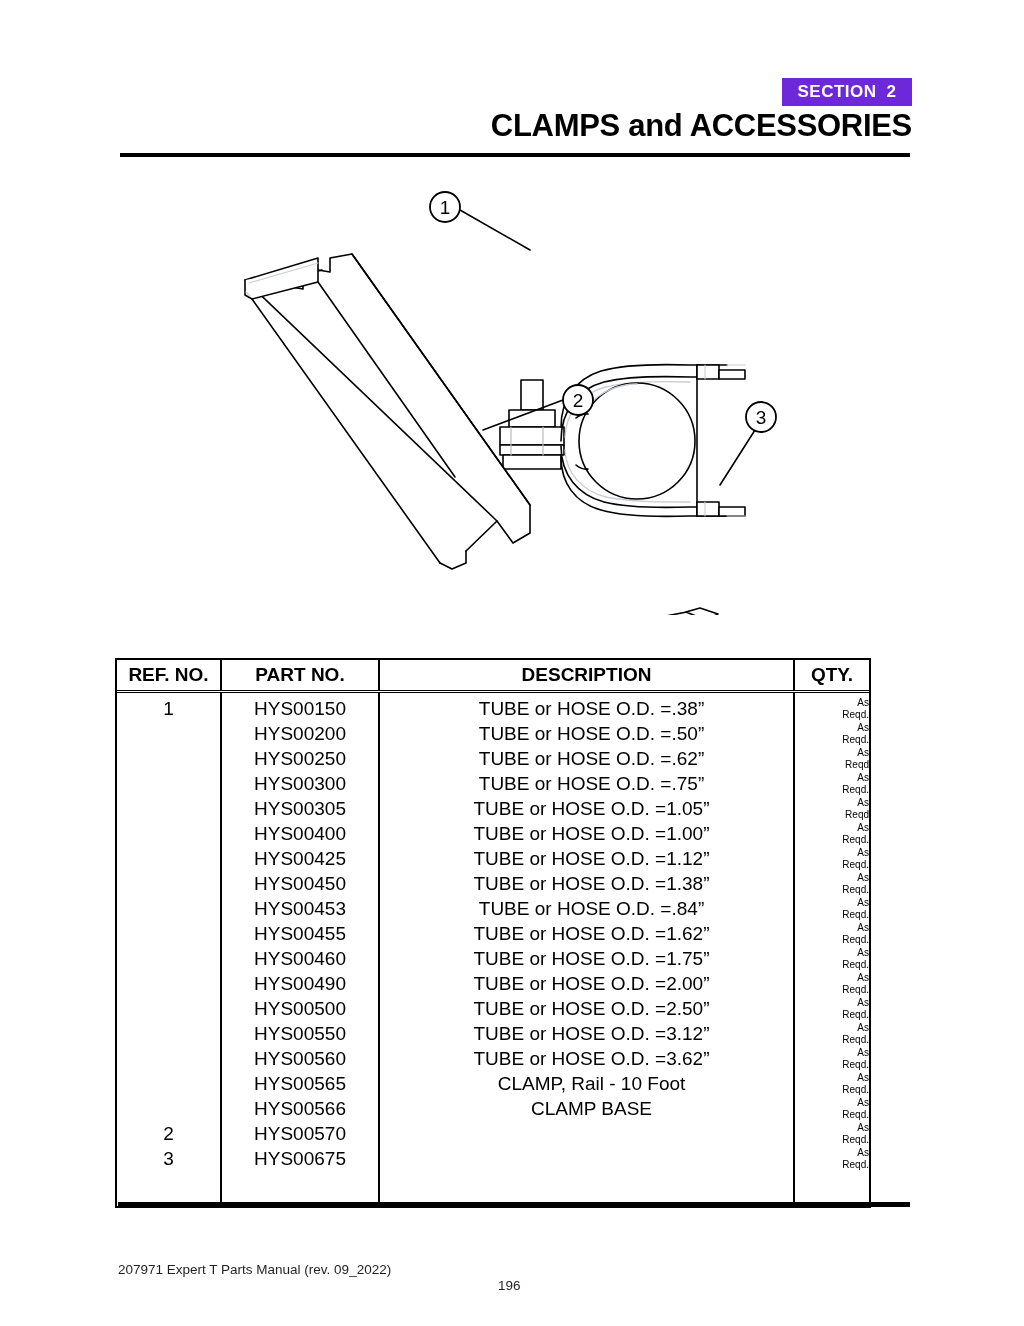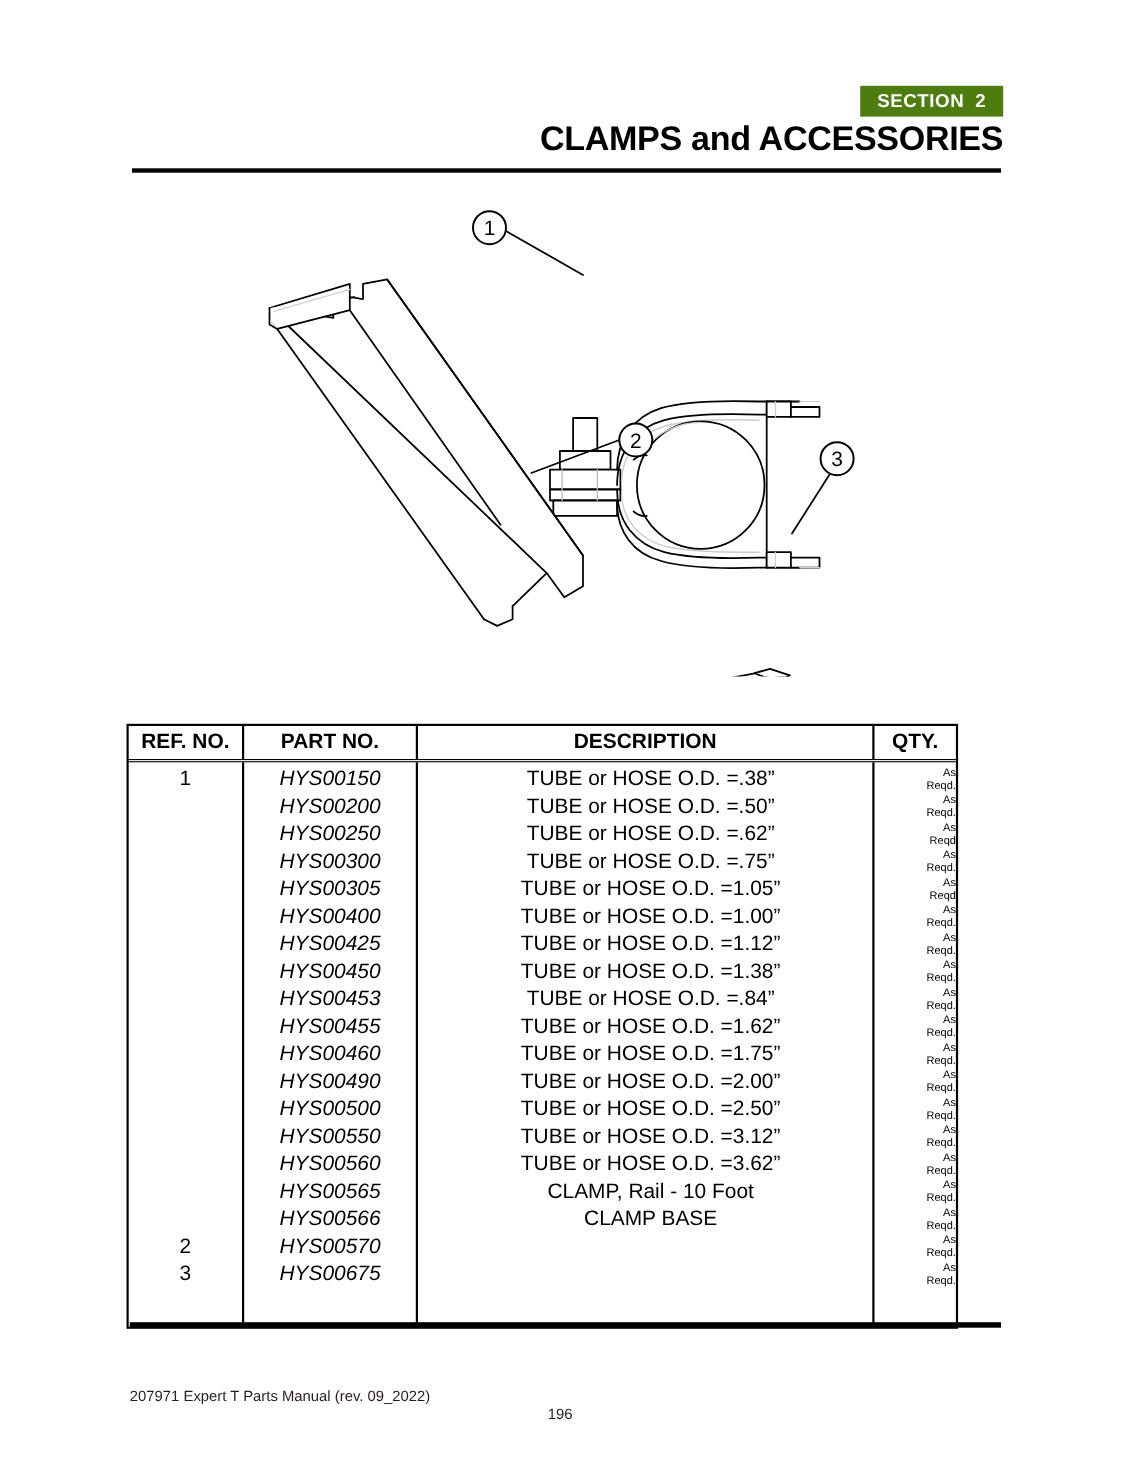--- a/index.html
+++ b/index.html
@@ -16,21 +16,21 @@
     overflow: hidden;
   }
 
   
   #section-badge {
     position: absolute;
     left: 782px;
     top: 78px;
     width: 130px;
     height: 28px;
-    background: #4d7c0f;
+    background: #6d28d9;
     color: #ffffff;
     font-weight: bold;
     font-size: 17px;
     letter-spacing: 0.5px;
     display: flex;
     align-items: center;
     justify-content: center;
   }
   #section-badge .sec-word { margin-right: 10px; }
 
@@ -100,21 +100,21 @@
   .col-qty   { width: 74px; }
 
   .cell {
     height: 25px;
     line-height: 25px;
     font-size: 19px;
     white-space: nowrap;
     overflow: hidden;
   }
   .col-ref .cell  { text-align: center; }
-  .col-part .cell { text-align: center; font-style: italic; }
+  .col-part .cell { text-align: center; }
   .col-desc .cell { text-align: center; padding-left: 10px; }
 
   .qty-cell {
     height: 25px;
     text-align: right;
     font-size: 10px;
     line-height: 11.5px;
     padding-top: 1px;
     box-sizing: border-box;
   }

